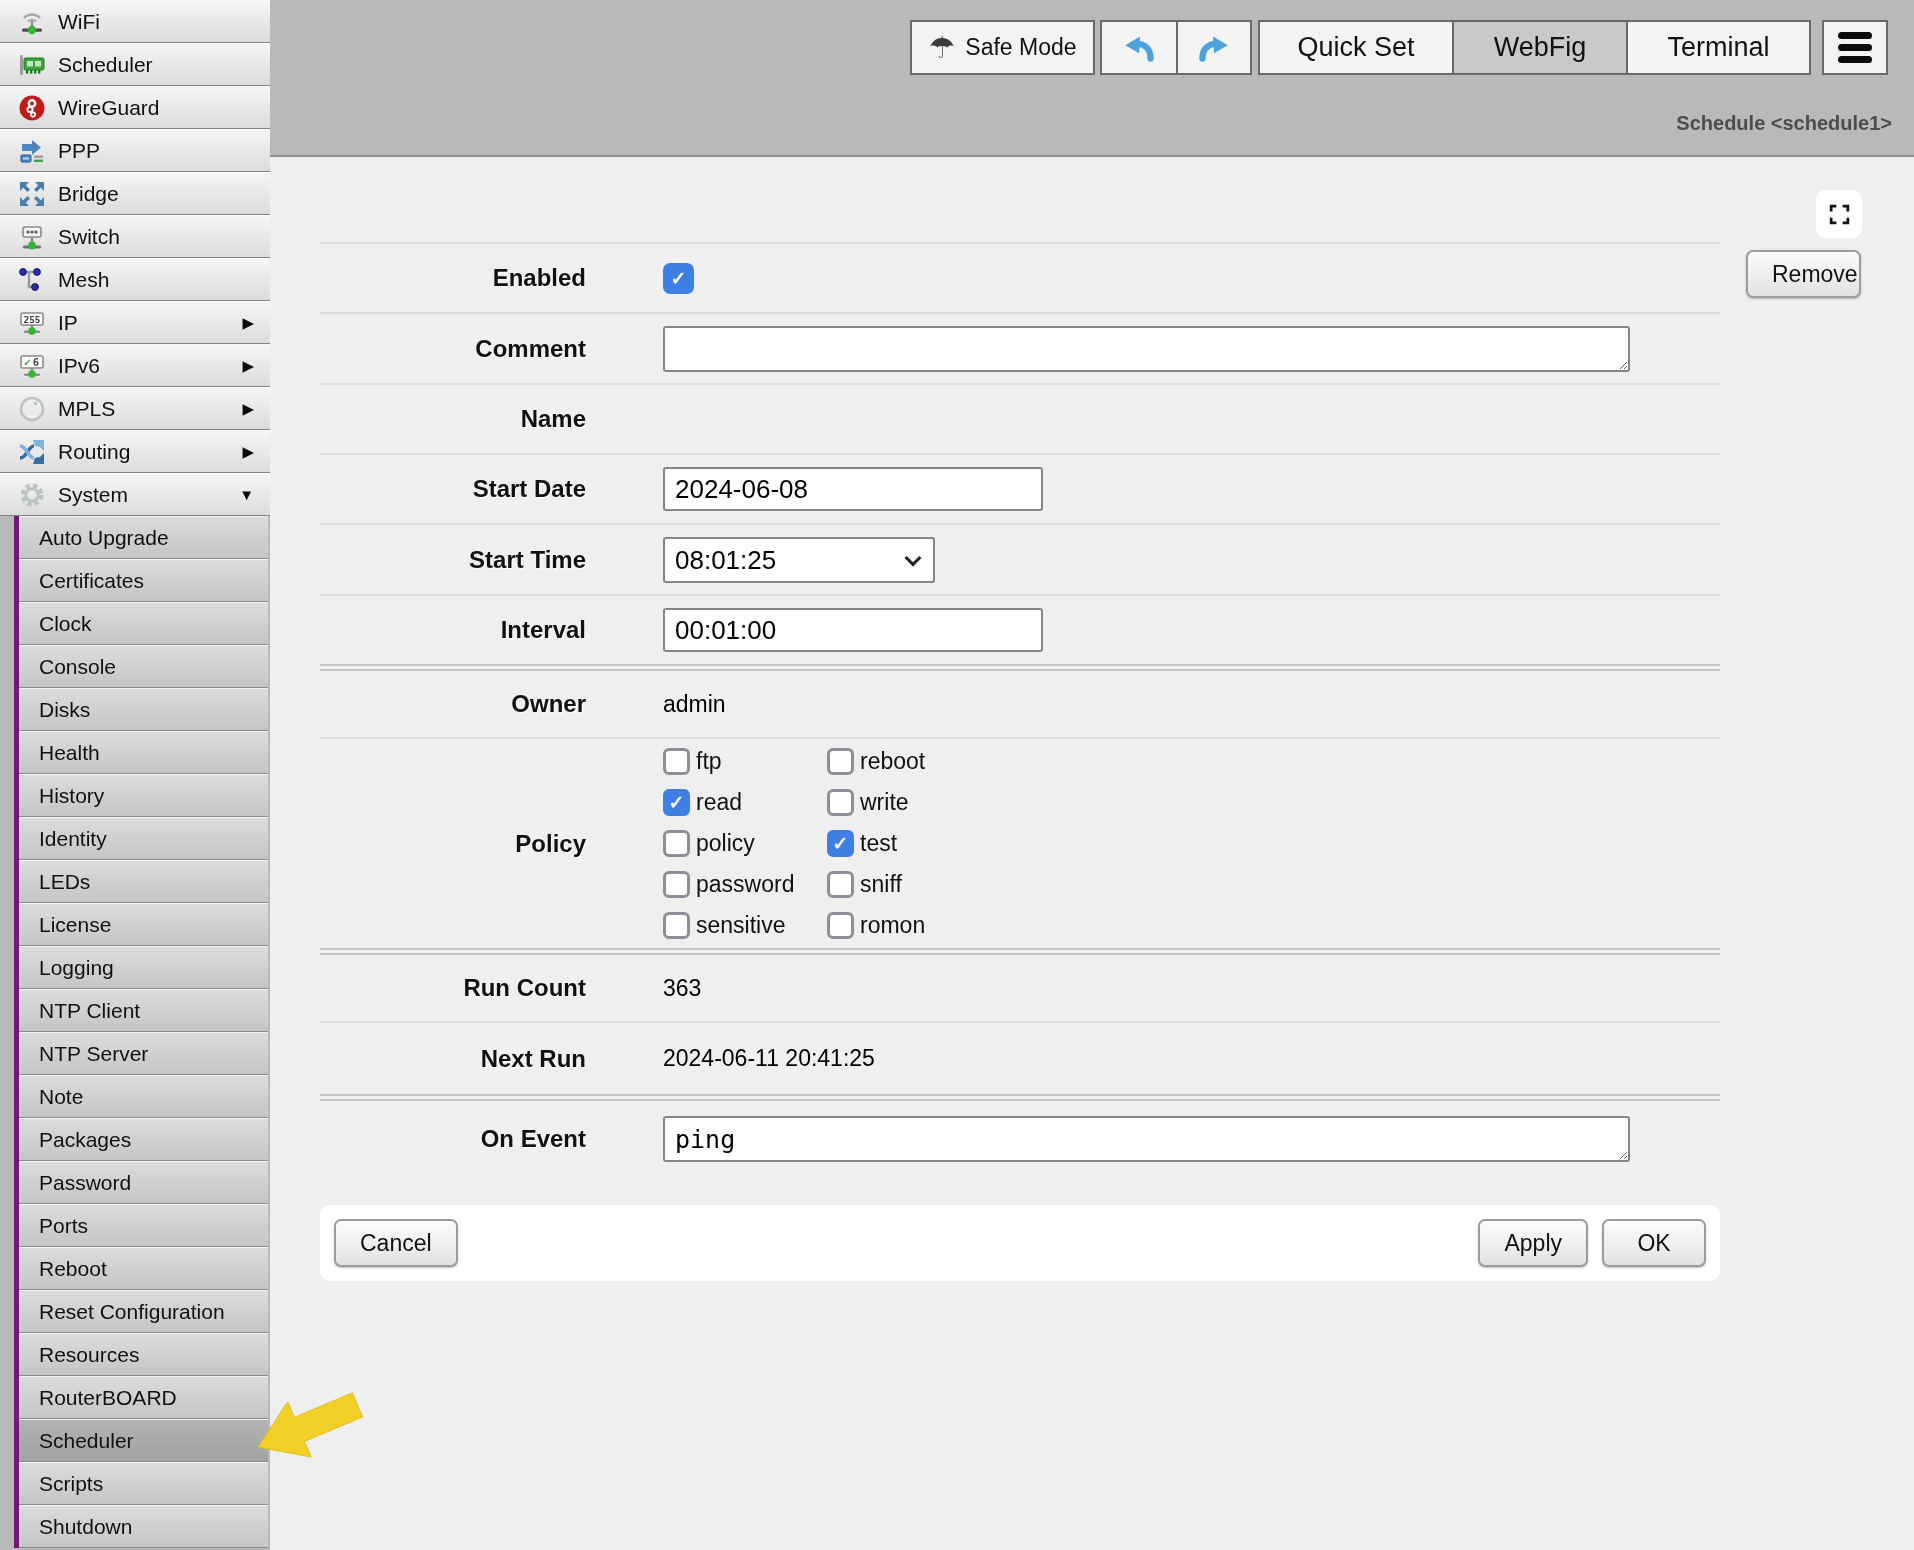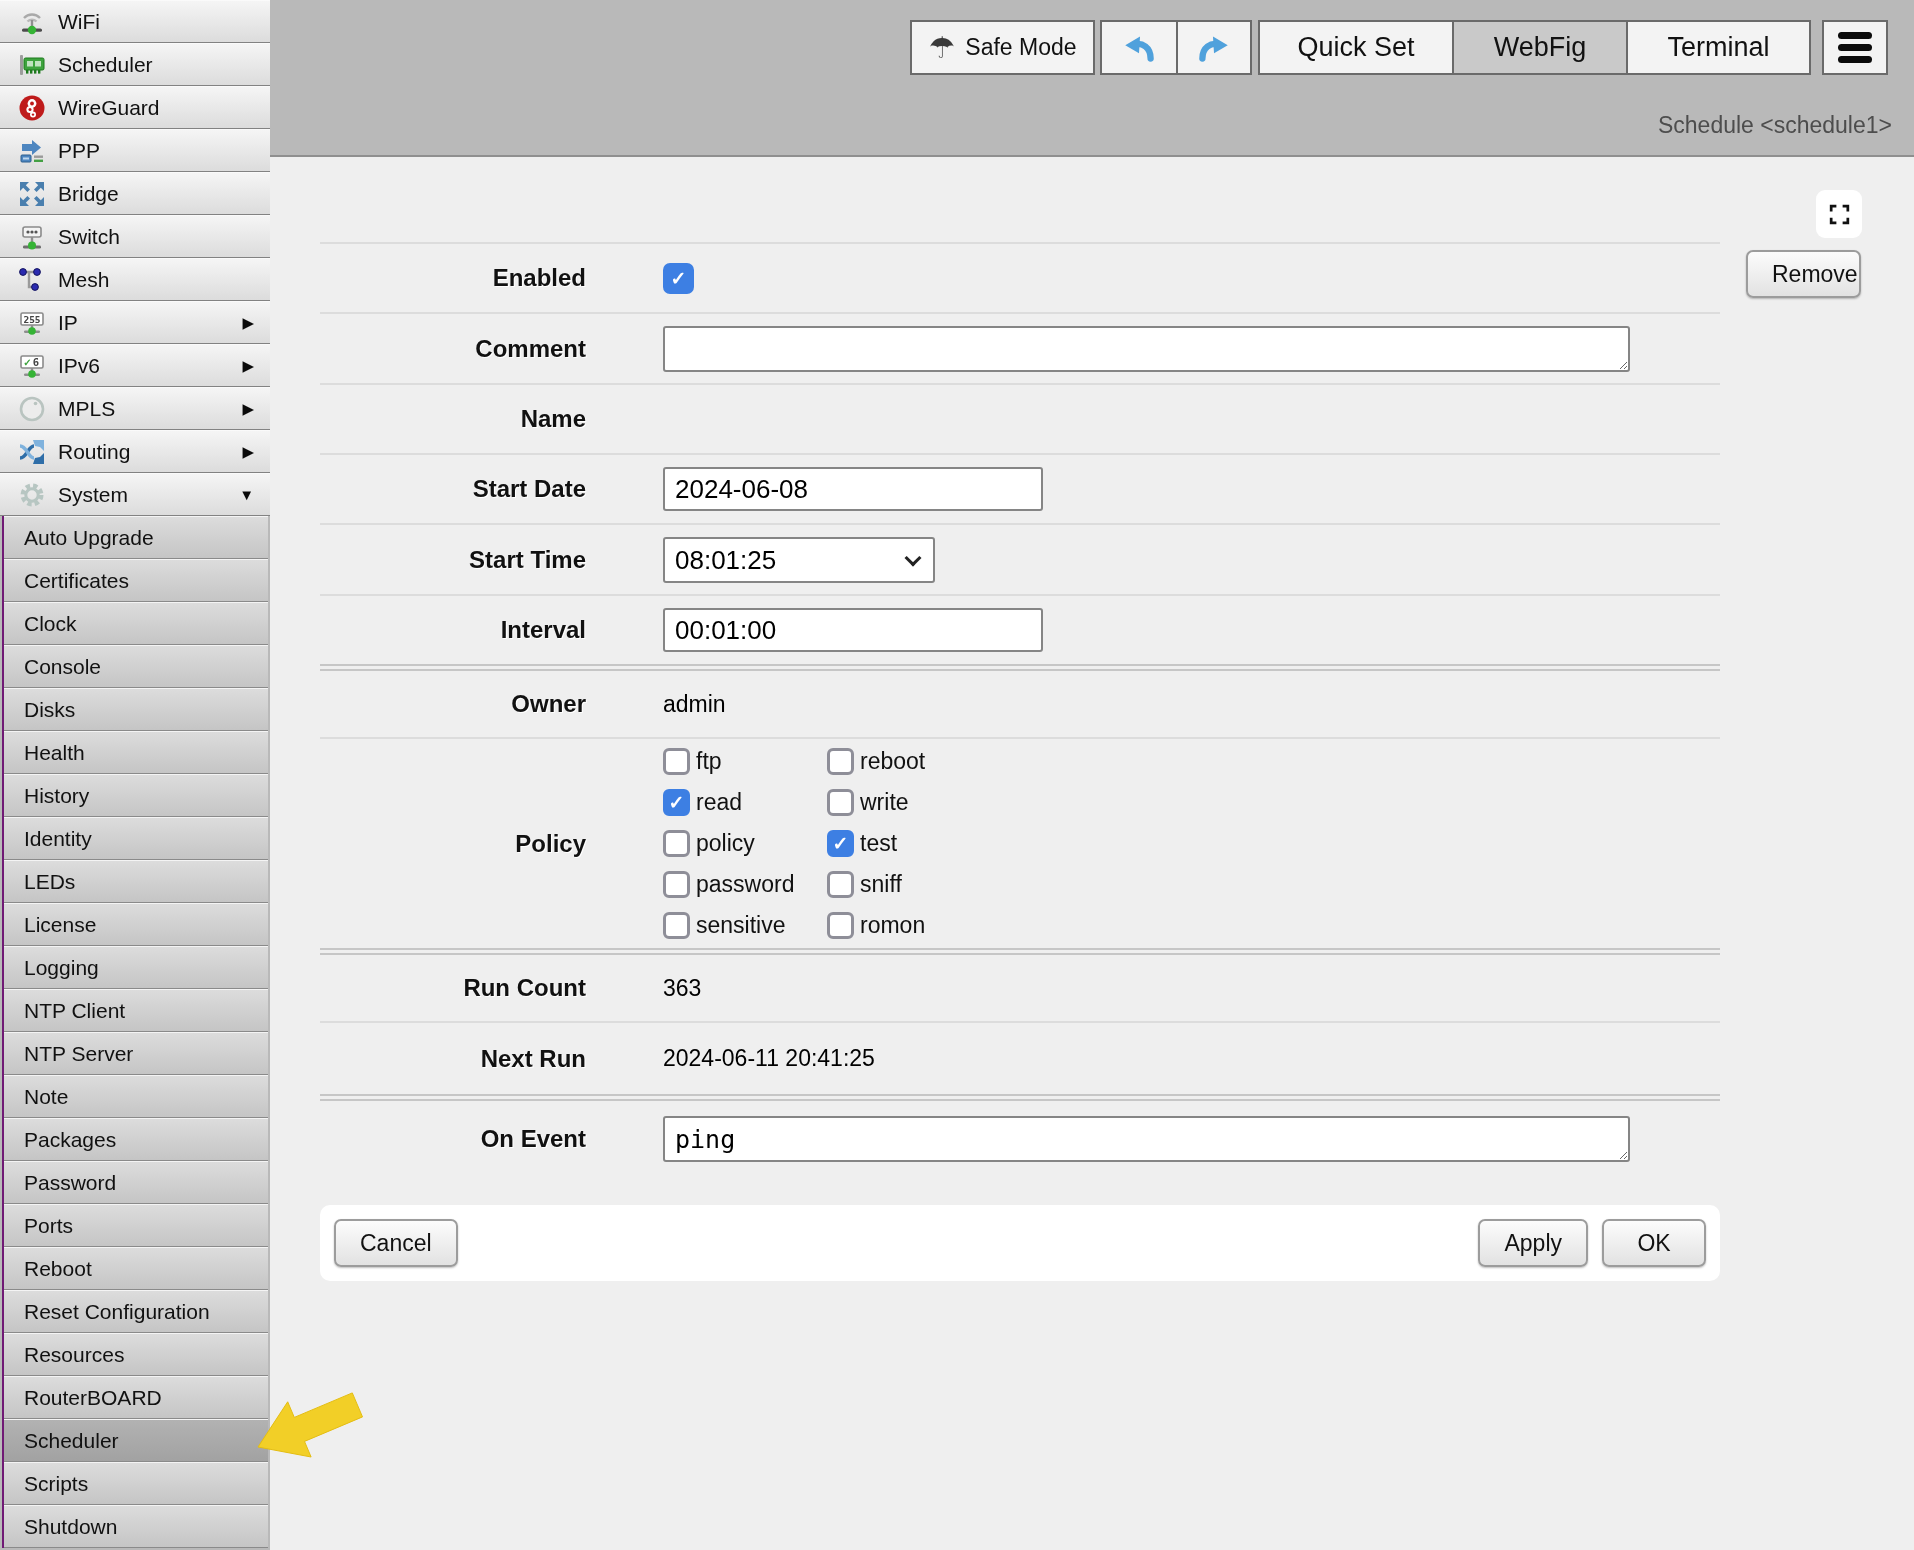--- a/index.html
+++ b/index.html
@@ -11,21 +11,21 @@
     font-family: "Liberation Sans", sans-serif;
     color: #111;
   }
   
   .topband {
     position:absolute; left:0; top:0; width:1914px; height:157px;
     background:#b9b9b9; border-bottom:2px solid #8f8f8f;
   }
   .page-title {
     position:absolute; top:112px; right:22px;
-    font-size:23px; font-weight:normal; color:#4d4d4d;
+    font-size:20px; font-weight:bold; color:#4d4d4d;
   }
   
   .tb-btn, .tb-group {
     position:absolute; top:20px; height:55px;
     border:2px solid #6a6a6a; background:#f3f3f3;
   }
   .tb-btn { display:flex; align-items:center; justify-content:center; gap:10px; font-size:23px; cursor:pointer; }
   .tb-group { display:flex; }
   .tb-group .seg {
     display:flex; align-items:center; justify-content:center;
@@ -50,21 +50,21 @@
   .side-item {
     height:43px; display:flex; align-items:center; position:relative;
     padding-left:16px; font-size:21px; cursor:pointer;
     background:linear-gradient(#f5f5f5,#dcdcdc);
     border-top:1px solid rgba(255,255,255,.85);
     border-bottom:1px solid #828282;
   }
   .side-item .icon { width:32px; height:32px; margin-right:10px; flex:0 0 32px; }
   .side-item .icon svg { width:32px; height:32px; display:block; }
   .side-item .arr { position:absolute; right:16px; font-size:15px; color:#0a0a0a; }
-  .sub-wrap { border-left:2px solid #701a75; margin-left:2px; }
+  .sub-wrap { border-left:5px solid #701a75; margin-left:14px; }
   .sub-item {
     height:43px; margin-right:2px; display:flex; align-items:center;
     padding-left:20px; font-size:21px; cursor:pointer;
     background:linear-gradient(#dcdcdc,#c5c5c5);
     border-top:1px solid #f4f4f4;
     border-bottom:1px solid #8a8a8a;
   }
   .sub-item.selected { background:linear-gradient(#b2b2b2,#a2a2a2); }
   
   .form { position:absolute; left:320px; top:242px; width:1400px; }

